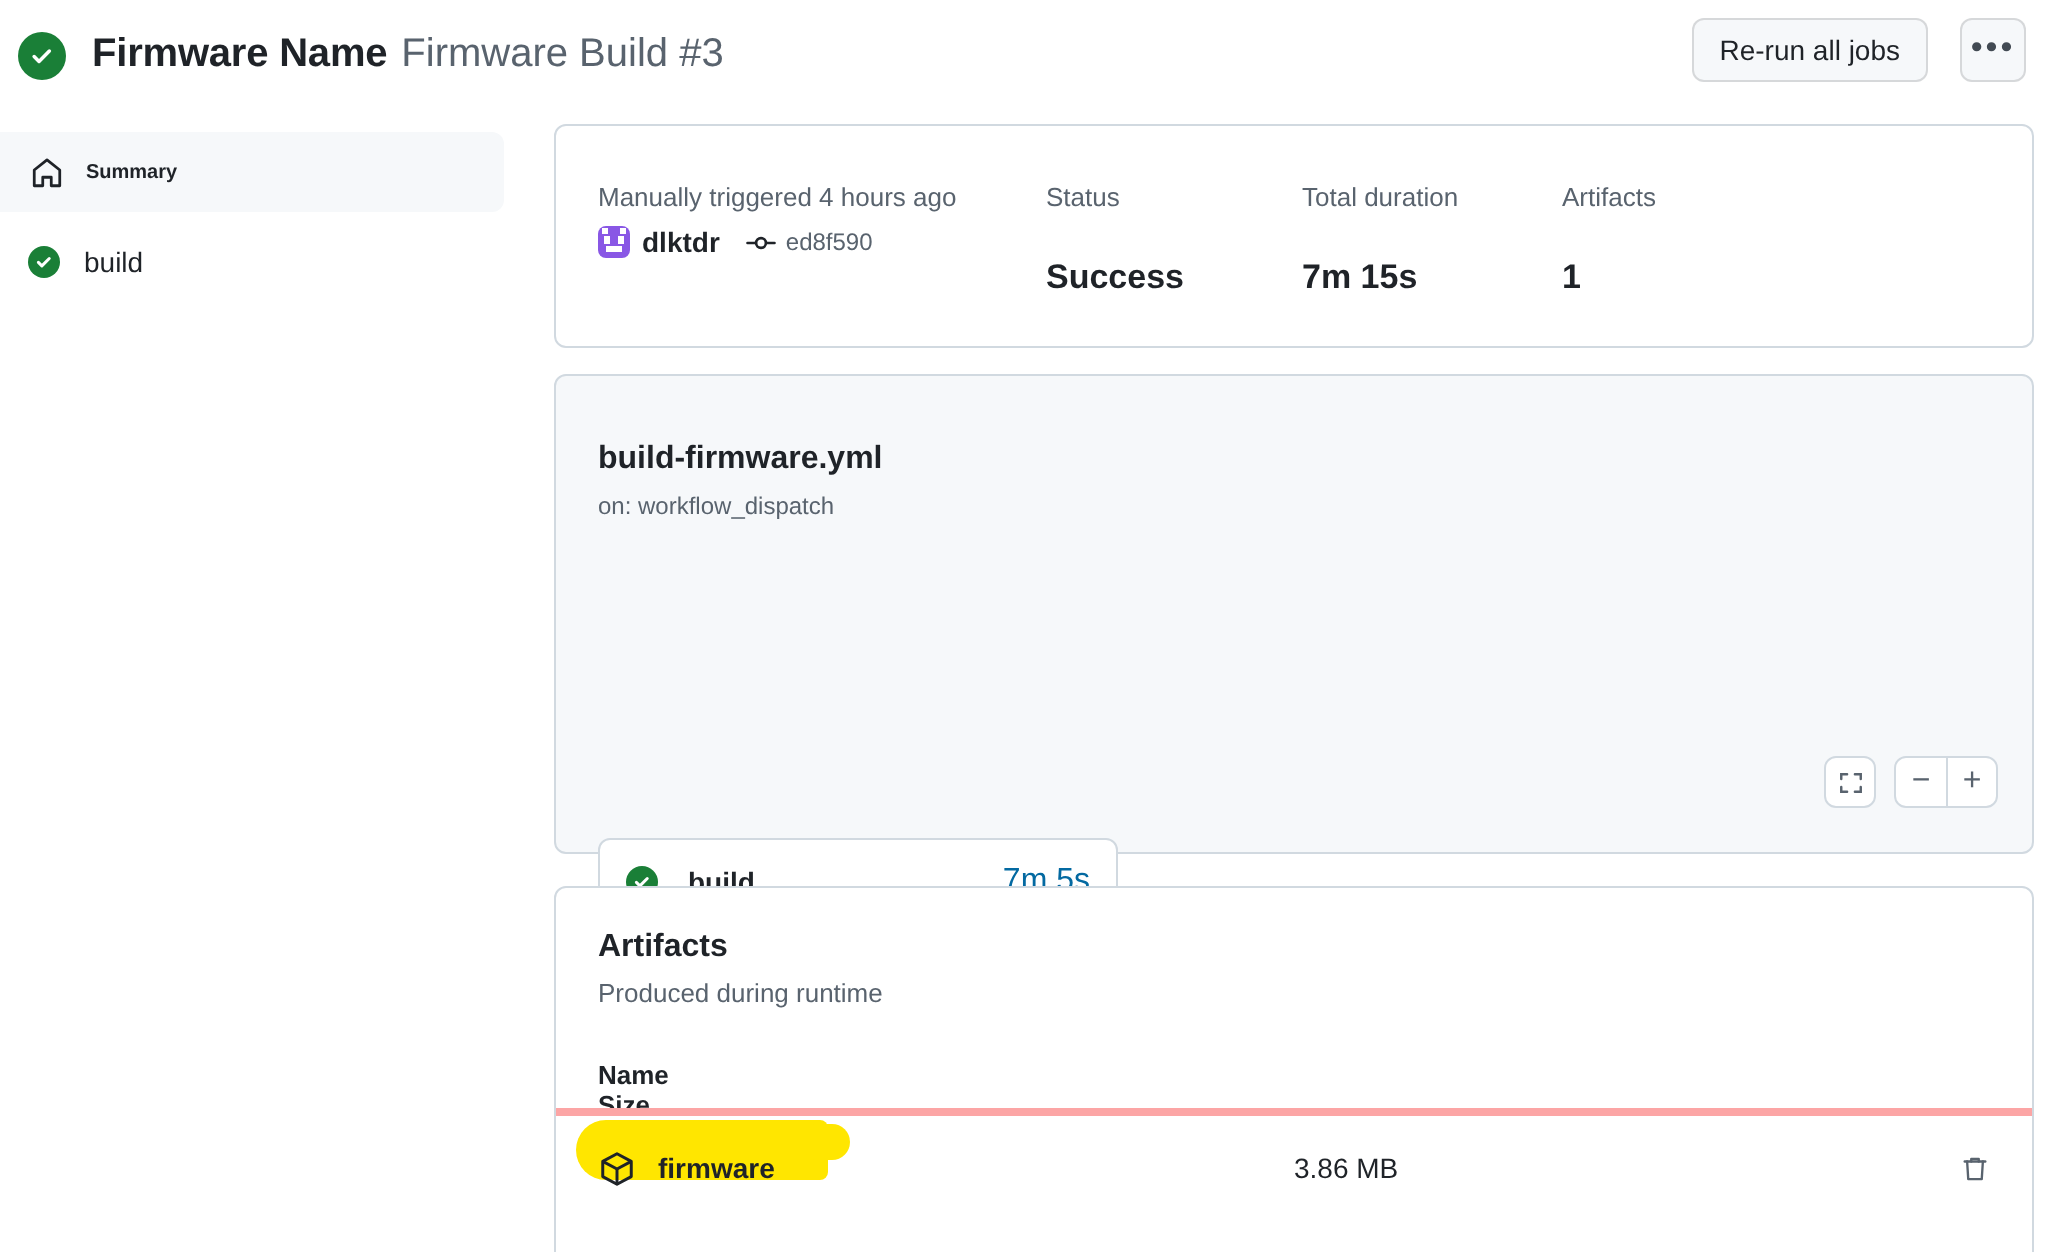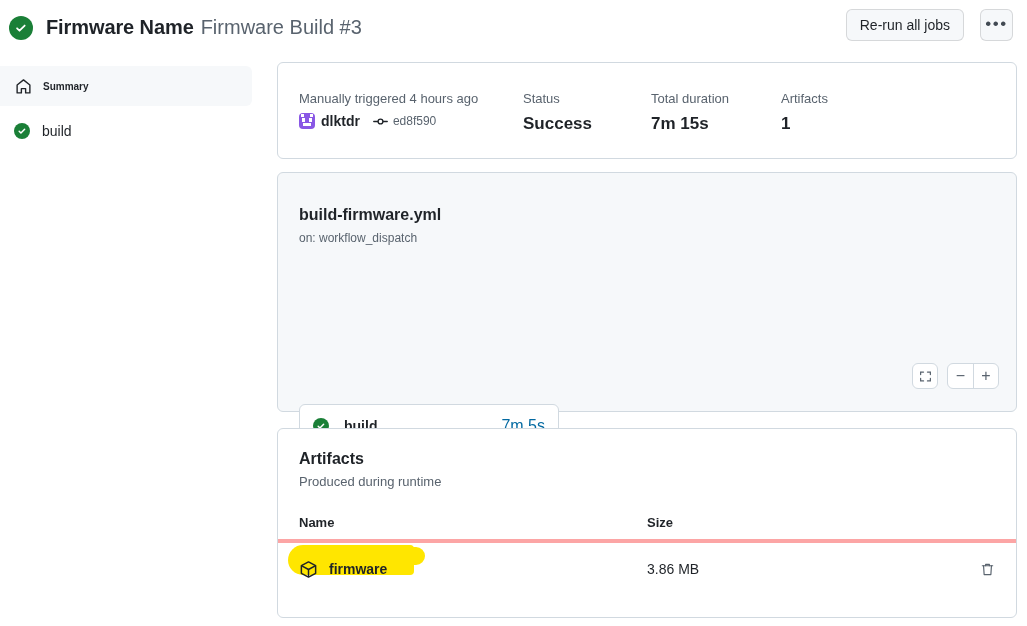--- a/index.html
+++ b/index.html
@@ -95,25 +95,25 @@
   
   .main { position: absolute; left: 277px; top: 62px; width: 740px; }
 
   .card {
     border: 1px solid #d1d9e0;
     border-radius: 6px;
     background: #ffffff;
   }
 
   
-  .card-summary { height: 97px; display: flex; align-items: flex-start; padding: 28px 0 0 21px; }
+  .card-summary { height: 112px; display: flex; align-items: flex-start; padding: 28px 0 0 21px; }
   .sum-col { display: flex; flex-direction: column; }
   .sum-col .k { font-size: 13px; color: #59636e; line-height: 15px; }
   .sum-col .v {
-    margin-top: 8px; font-size: 17px; font-weight: 600;
+    margin-top: 23px; font-size: 17px; font-weight: 600;
     color: #1f2328; line-height: 20px;
   }
   .col-trigger { width: 224px; }
   .col-status  { width: 128px; }
   .col-dur     { width: 130px; }
   .actor-row { margin-top: 7px; display: flex; align-items: center; }
   .avatar {
     width: 16px; height: 16px; border-radius: 4px;
     background: #8957e5; flex: none; position: relative; overflow: hidden;
   }
@@ -161,21 +161,21 @@
     cursor: pointer; color: #59636e; font-size: 16px; line-height: 1;
   }
   .zgroup .zb + .zb { border-left: 1px solid #d1d9e0; }
 
   
   .card-artifacts { margin-top: 16px; height: 190px; position: relative; }
   .art-title { position: absolute; left: 21px; top: 21px; font-size: 16px; font-weight: 600; color: #1f2328; }
   .art-sub { position: absolute; left: 21px; top: 45px; font-size: 13px; color: #59636e; }
   .art-head {
     position: absolute; left: 21px; top: 86px; right: 21px;
-    display: flex; font-size: 13px; font-weight: 600; color: #1f2328;
+    display: flex; font-size: 13px; font-weight: 600; color: #1f2328; flex-direction: column;
   }
   .art-head .h-name { width: 348px; }
   .art-row {
     position: absolute; left: 0; top: 110px; right: 0; height: 56px;
     border-top: 4px solid #fca5a5;
     display: flex; align-items: center; padding: 0 21px;
   }
   .art-name-wrap { width: 348px; display: flex; align-items: center; position: relative; }
   .highlight {
     position: absolute; left: -11px; top: -15px;

